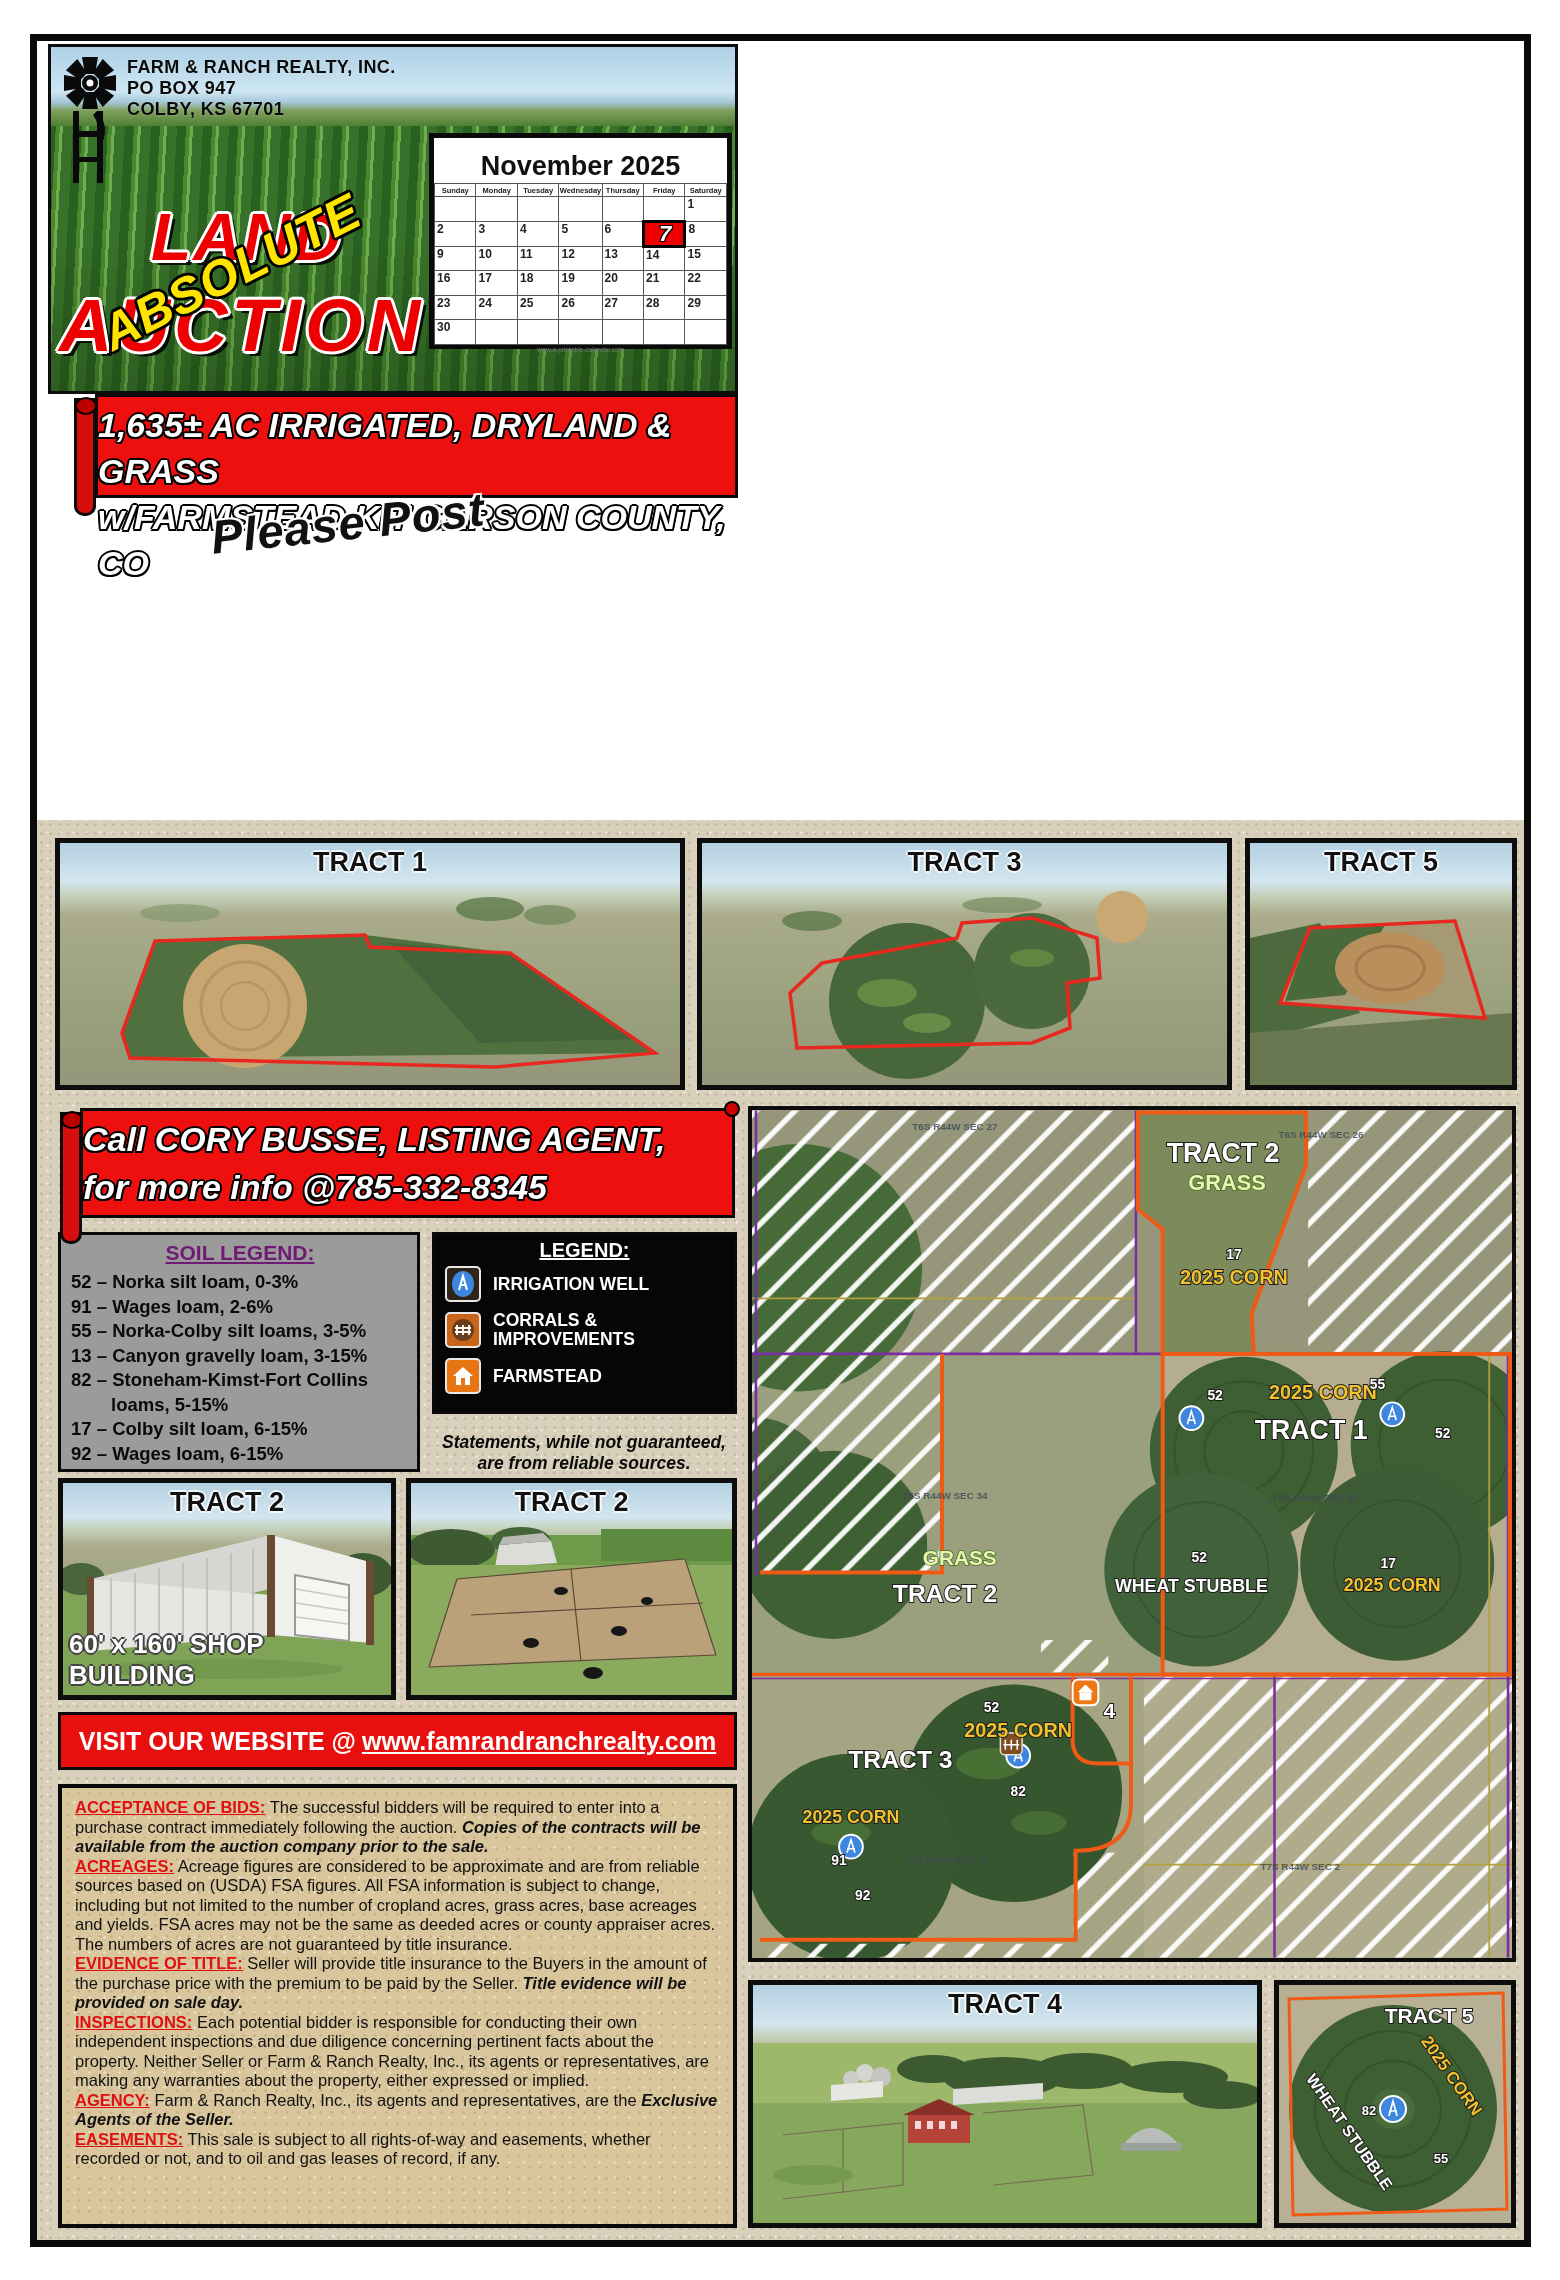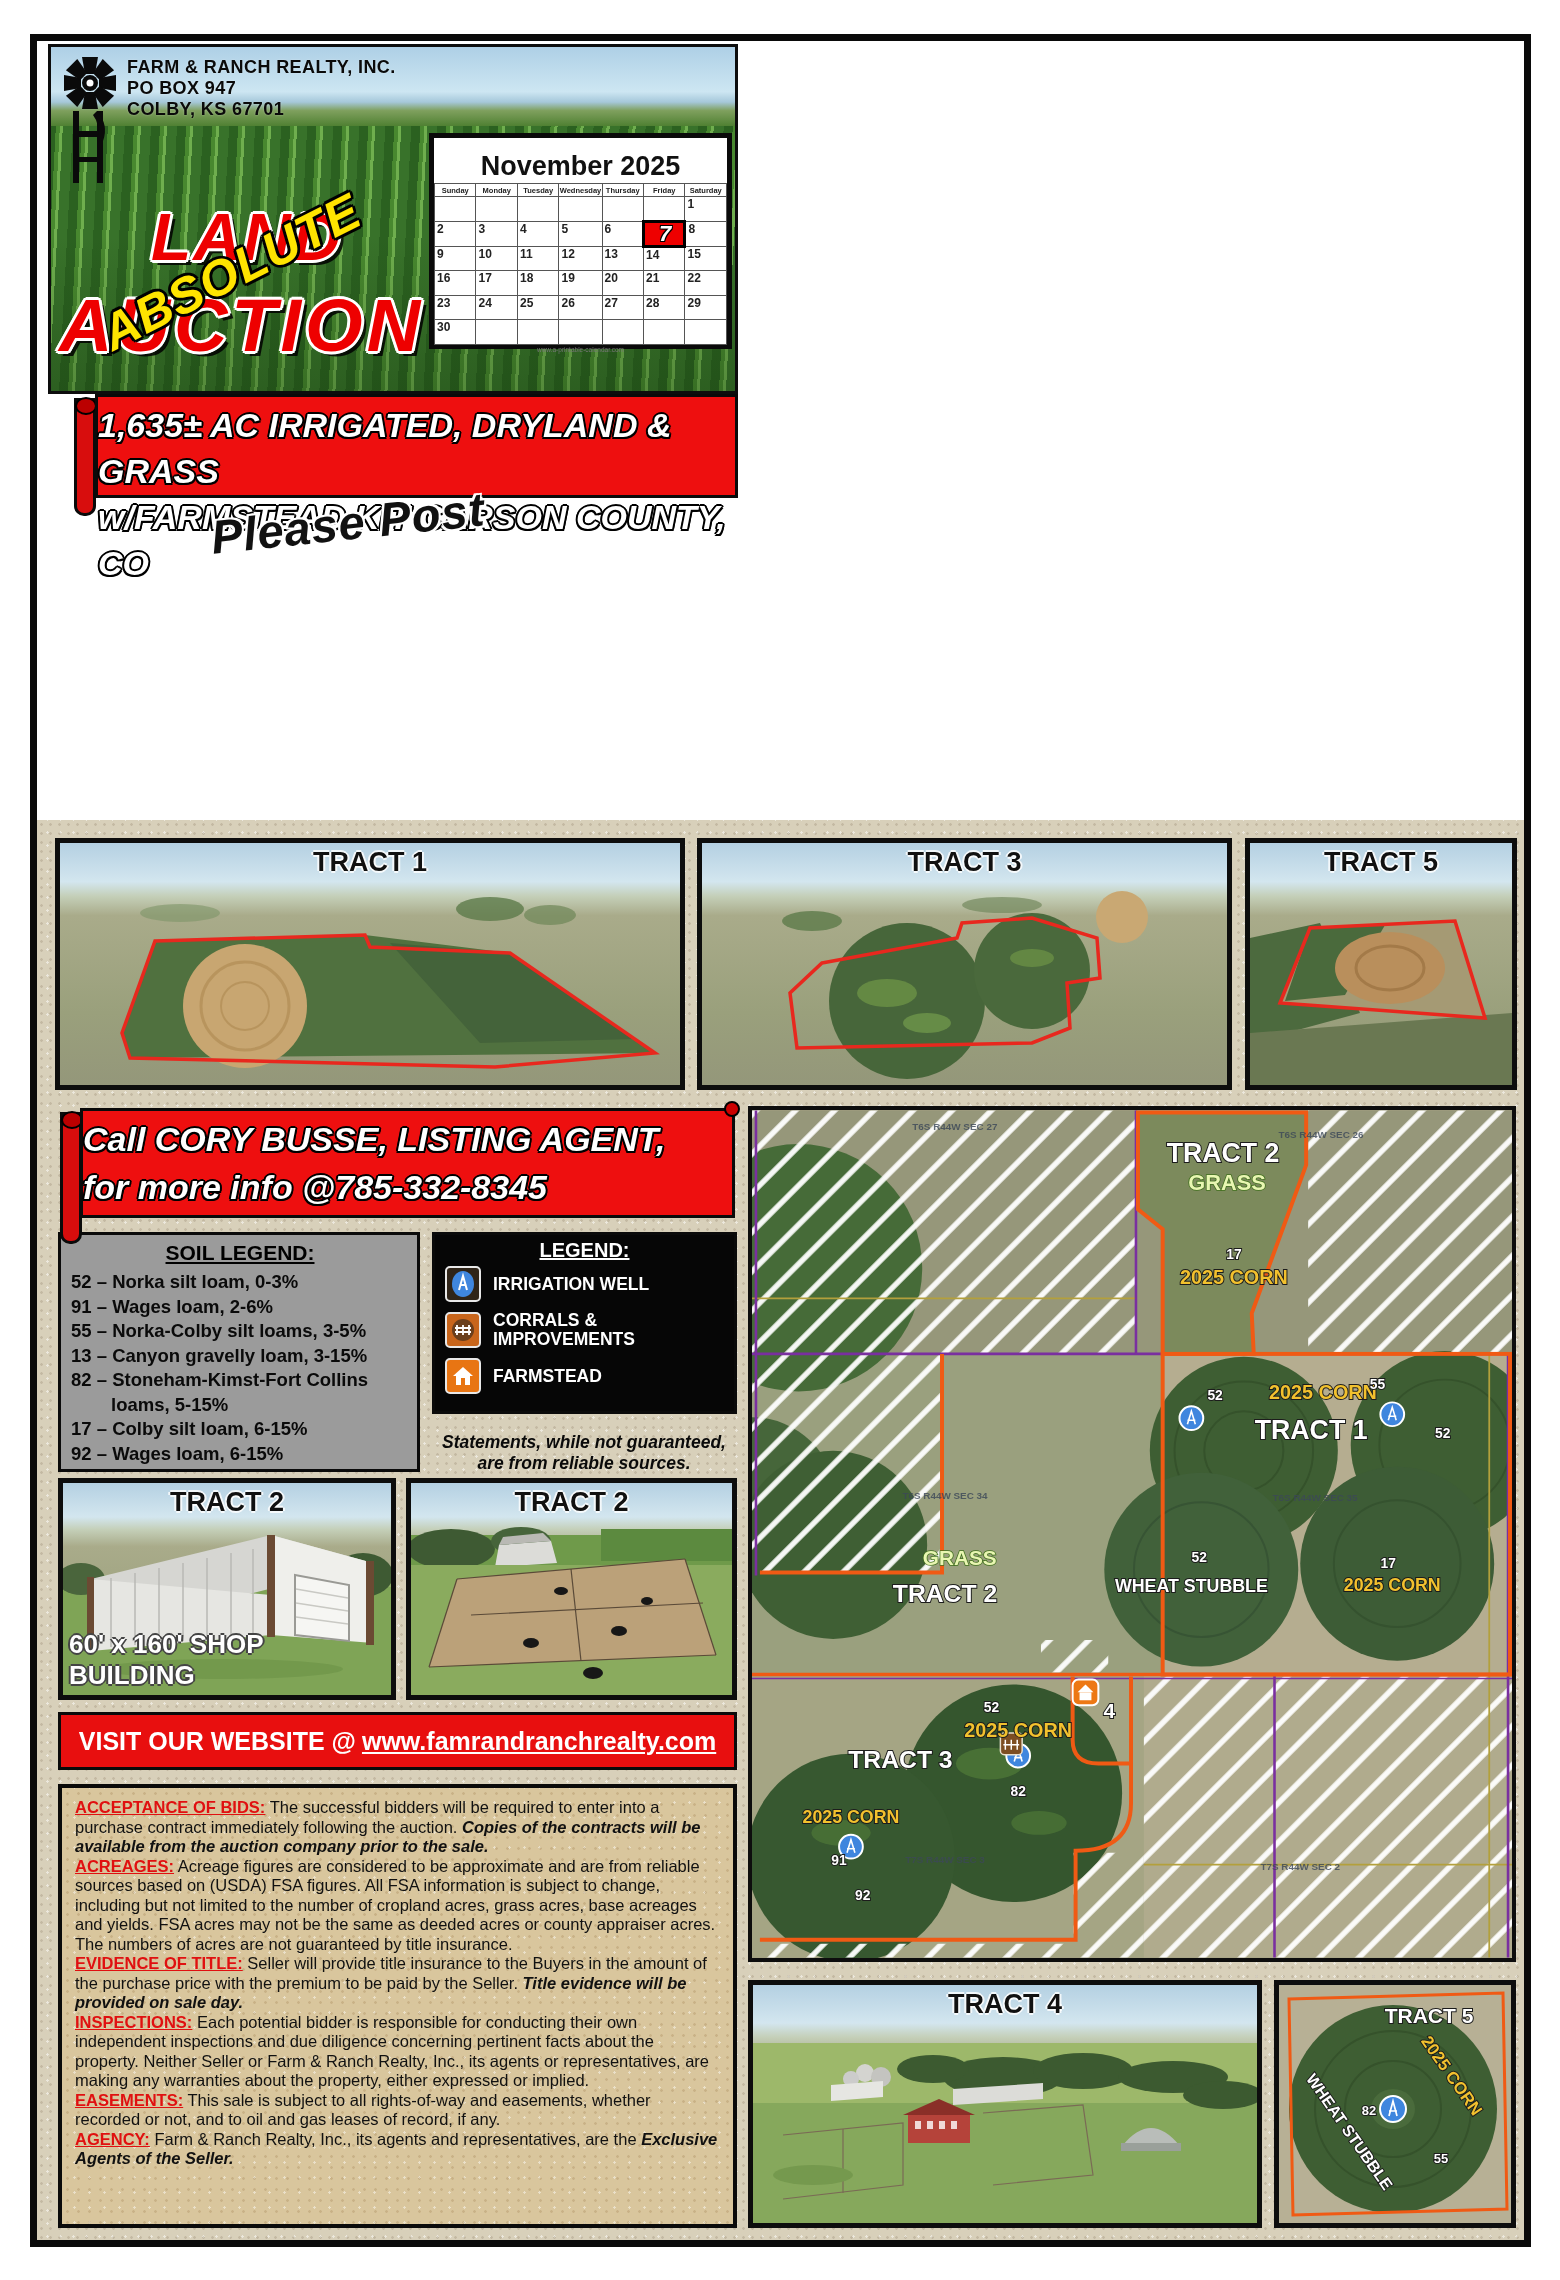--- a/index.html
+++ b/index.html
@@ -70,21 +70,21 @@
   .p2a { left:58px; top:1478px; width:338px; height:222px; }
   .p2b { left:406px; top:1478px; width:331px; height:222px; }
   .shop-cap { position:absolute; left:6px; bottom:4px; z-index:3; color:#fff; font-weight:700; font-size:26px;
     text-shadow:-2px 0 0 #444,2px 0 0 #444,0 2px 0 #444,0 -2px 0 #444; }
 
   .p4 { left:748px; top:1980px; width:514px; height:248px; border-width:5px; }
   .p5m { position:absolute; left:1274px; top:1980px; width:242px; height:248px; border:5px solid #0d0d0d; background:#b7b095; overflow:hidden; }
 
   
   .soilbox { position:absolute; left:58px; top:1232px; width:362px; height:240px; background:#9b9b9b; border:3px solid #0a0a0a; padding:6px 8px 0 10px; z-index:5; }
-  .soilbox h3 { text-align:center; font-size:21px; text-decoration:underline; color:#000000; margin-bottom:5px; }
+  .soilbox h3 { text-align:center; font-size:21px; text-decoration:underline; color:#701a75; margin-bottom:5px; }
   .soilbox div { font-size:18.5px; font-weight:700; color:#0a0a0a; line-height:24.5px; padding-left:40px; text-indent:-40px; }
   .legbox { position:absolute; left:432px; top:1232px; width:305px; height:182px; background:#060606; border:3px solid #0a0a0a; padding:4px 10px; z-index:5; }
   .legbox h3 { text-align:center; color:#fff; font-size:20px; text-decoration:underline; margin-bottom:4px; }
   .legrow { display:flex; align-items:center; margin-bottom:9px; }
   .legrow .lic { width:36px; height:36px; border-radius:5px; margin-right:12px; flex:0 0 36px; display:flex; align-items:center; justify-content:center; border:2px solid #e8e8e8; }
   .lic.well { background:#2f2418; } .lic.corr { background:#c8651b; } .lic.farm { background:#e87513; }
   .legrow span { color:#fff; font-weight:700; font-size:17.5px; line-height:19px; }
   .statements { position:absolute; left:428px; top:1432px; width:312px; text-align:center; font-weight:700; font-style:italic; font-size:17.5px; line-height:21px; color:#0a0a0a; z-index:5; }
 
   
@@ -401,22 +401,22 @@
   <div class="webbanner">
     <span>VISIT OUR WEBSITE @</span>
     <span class="url">www.famrandranchrealty.com</span>
   </div>
 
   <div class="terms">
     <p><span class="th">ACCEPTANCE OF BIDS:</span> <span>The successful bidders will be required to enter into a purchase contract immediately following the auction.</span> <span class="ti">Copies of the contracts will be available from the auction company prior to the sale.</span></p>
     <p><span class="th">ACREAGES:</span> <span>Acreage figures are considered to be approximate and are from reliable sources based on (USDA) FSA figures.  All FSA information is subject to change, including but not limited to the number of cropland acres, grass acres, base acreages and yields.  FSA acres may not be the same as deeded acres or county appraiser acres.  The numbers of acres are not guaranteed by title insurance.</span></p>
     <p><span class="th">EVIDENCE OF TITLE:</span> <span>Seller will provide title insurance to the Buyers in the amount of the purchase price with the premium to be paid by the Seller.</span> <span class="ti">Title evidence will be provided on sale day.</span></p>
     <p><span class="th">INSPECTIONS:</span> <span>Each potential bidder is responsible for conducting their own independent inspections and due diligence concerning pertinent facts about the property.  Neither Seller or Farm &amp; Ranch Realty, Inc., its agents or representatives, are making any warranties about the property, either expressed or implied.</span></p>
+    <p><span class="th">AGENCY:</span> <span>Farm &amp; Ranch Realty, Inc., its agents and representatives, are the</span> <span class="ti">Exclusive Agents of the Seller.</span></p>
     <p><span class="th">EASEMENTS:</span> <span>This sale is subject to all rights-of-way and easements, whether recorded or not, and to oil and gas leases of record, if any.</span></p>
-    <p><span class="th">AGENCY:</span> <span>Farm &amp; Ranch Realty, Inc., its agents and representatives, are the</span> <span class="ti">Exclusive Agents of the Seller.</span></p>
   </div>
 
   <div class="map">
     <svg width="760" height="848" viewBox="0 0 768 856">
       <defs>
         <pattern id="hatch" width="28" height="28" patternUnits="userSpaceOnUse" patternTransform="rotate(-45)">
           <line x1="0" y1="3" x2="28" y2="3" stroke="#ffffff" stroke-width="5.5"></line>
         </pattern>
       </defs>
 

